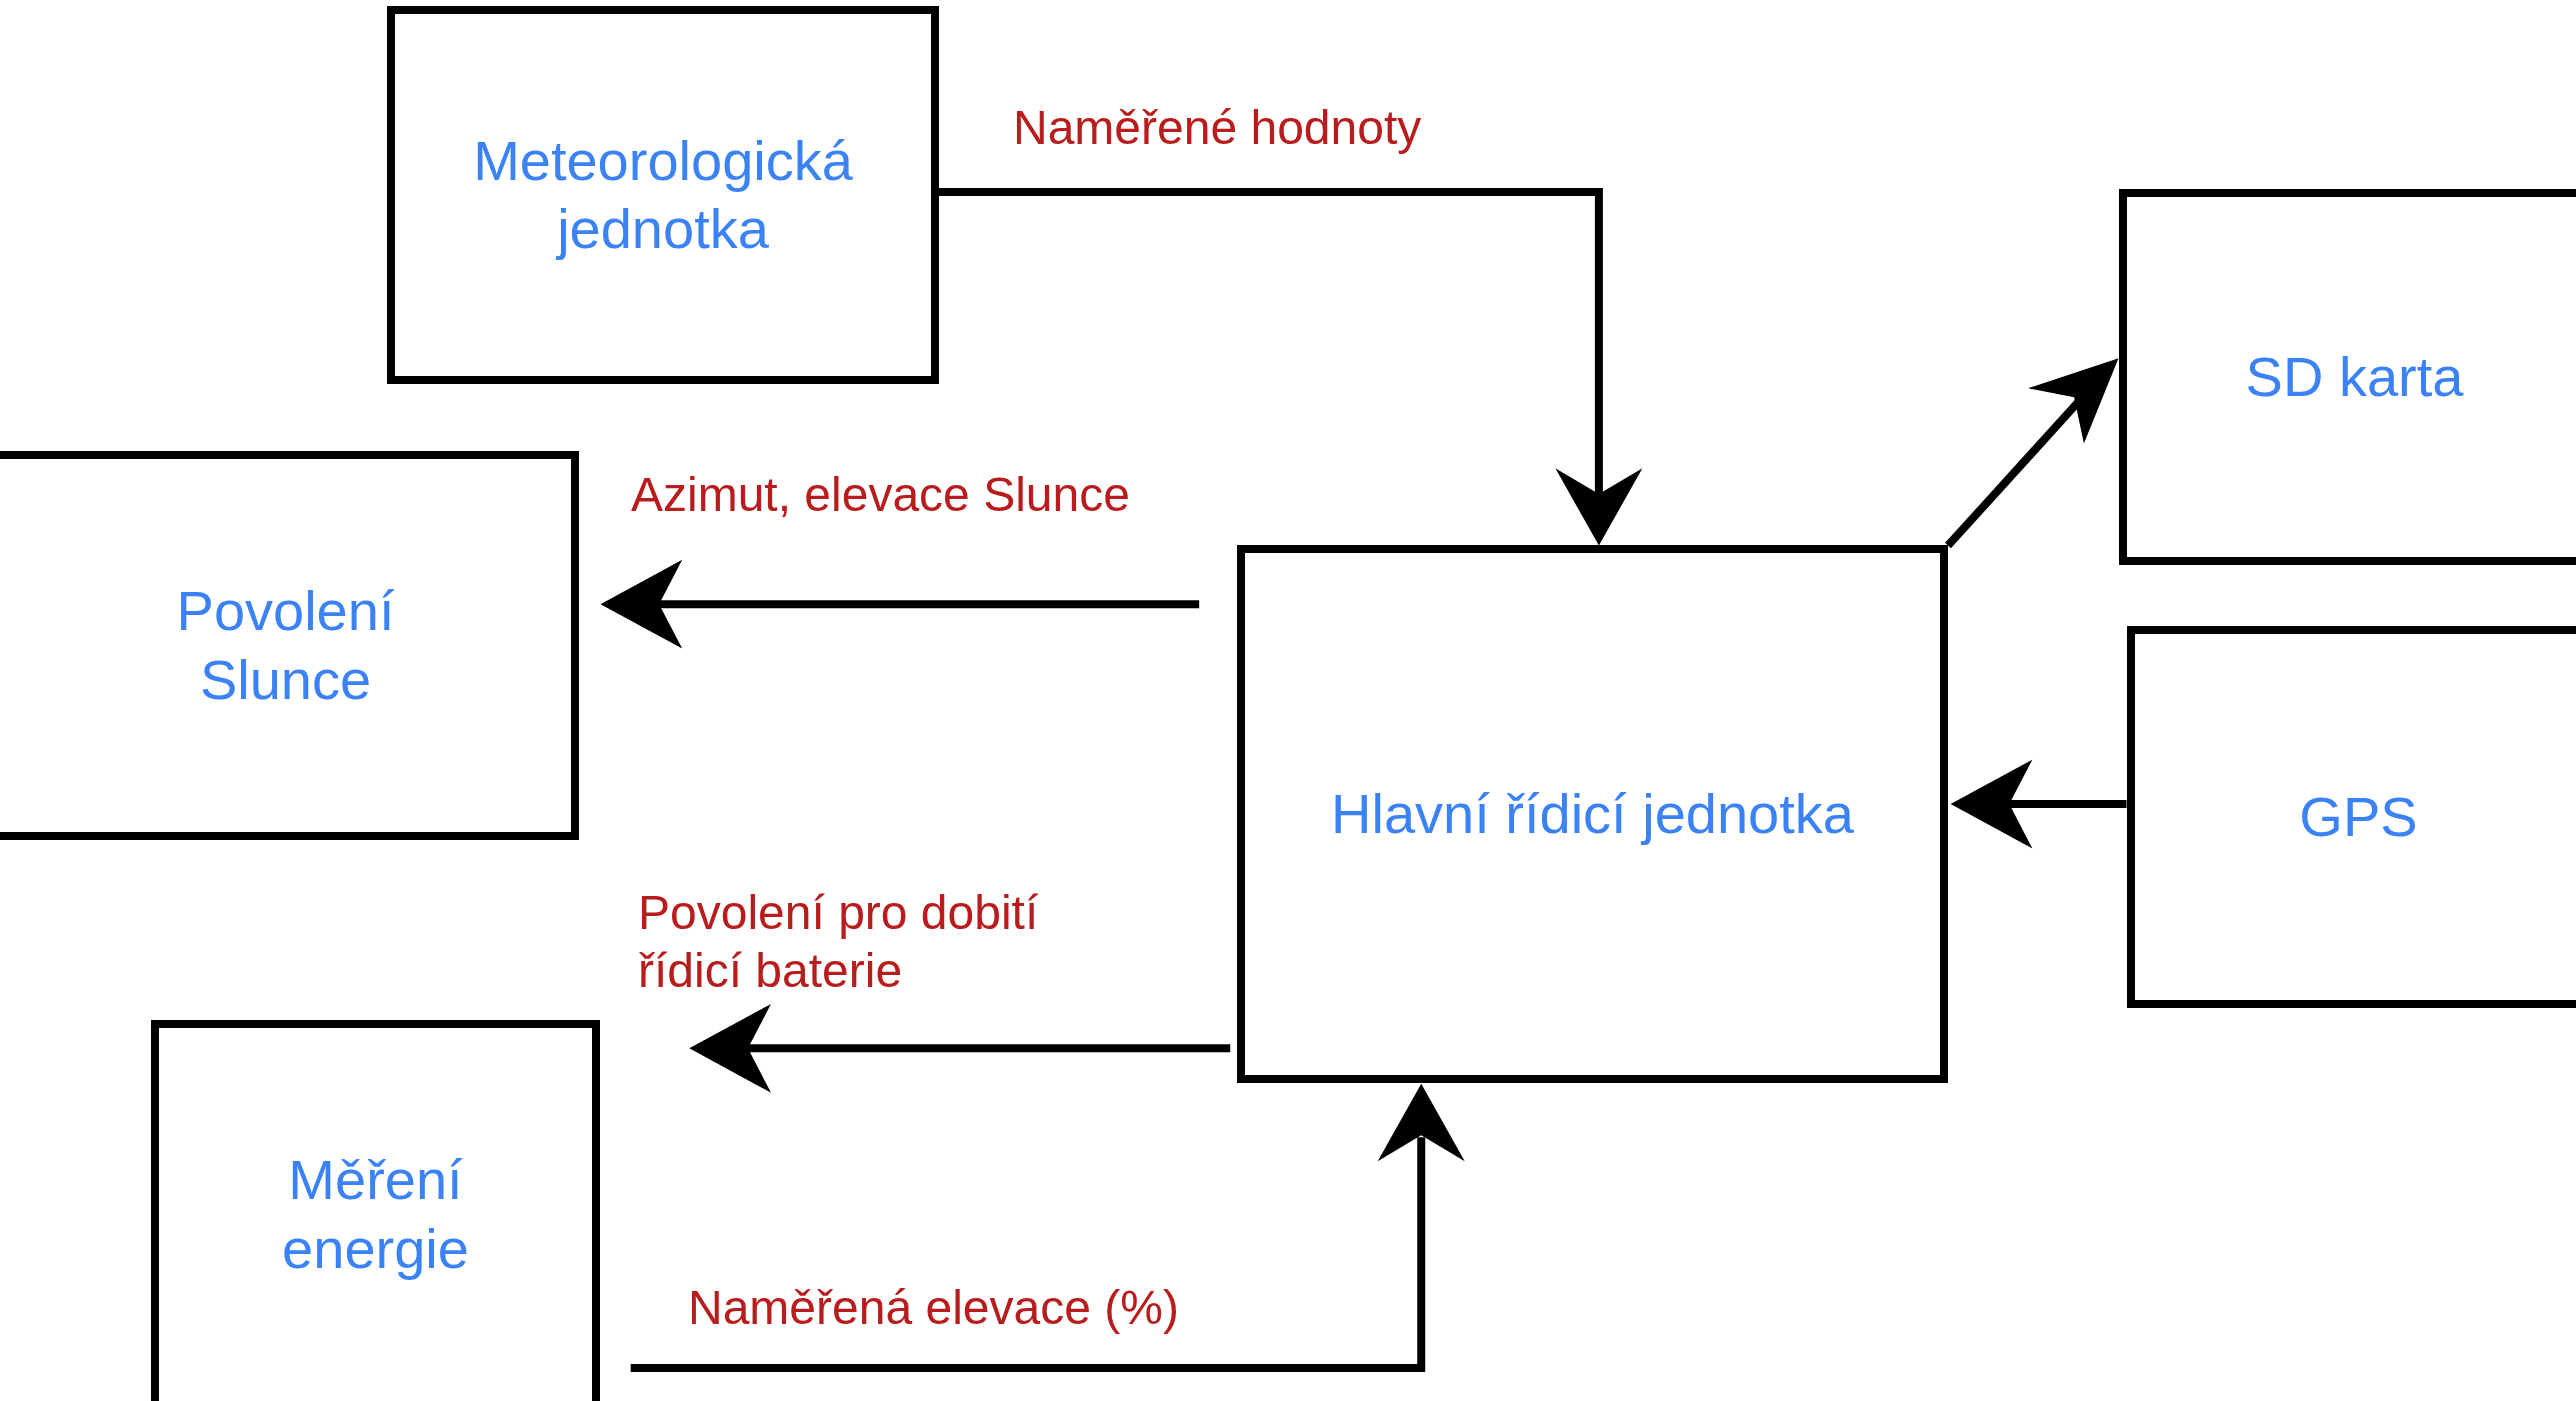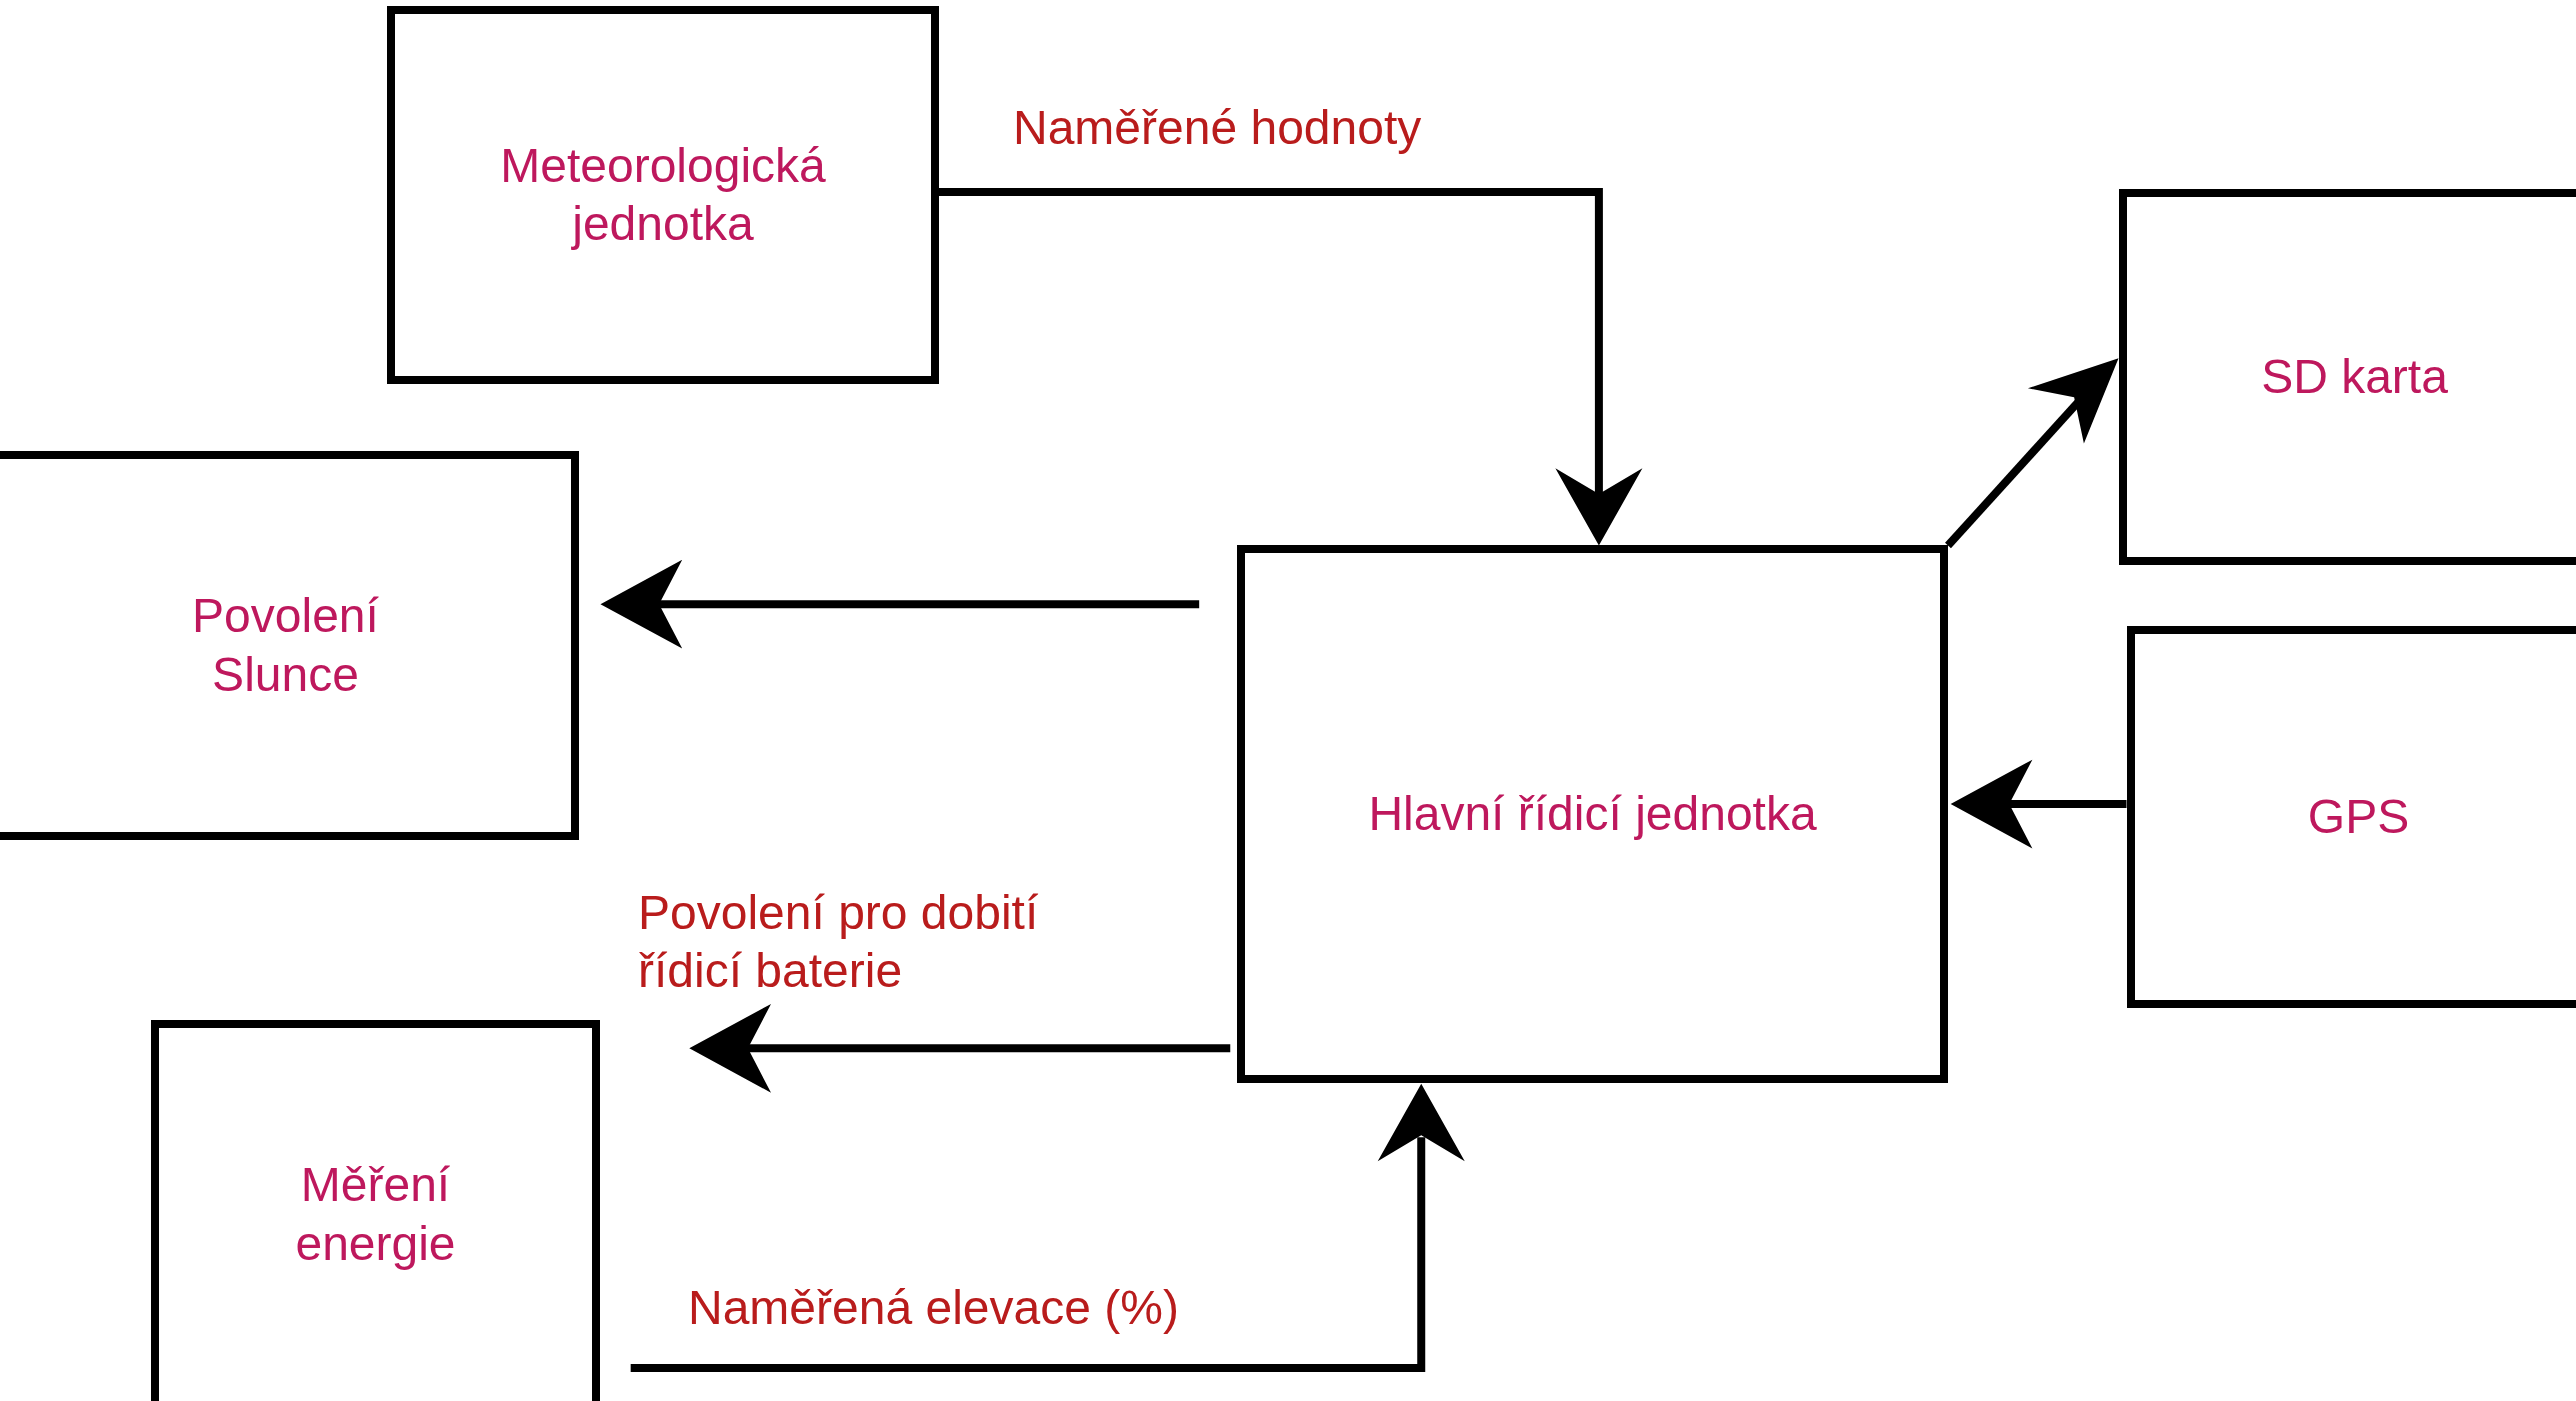--- a/index.html
+++ b/index.html
@@ -17,22 +17,22 @@
   }
   .node-box {
     position: absolute;
     box-sizing: border-box;
     border: 8px solid #000000;
     background: #ffffff;
     display: flex;
     align-items: center;
     justify-content: center;
     text-align: center;
-    color: #be185d;
-    font-size: 48px;
+    color: #3b82f6;
+    font-size: 56px;
     line-height: 1.22;
     white-space: pre-line;
     z-index: 3;
   }
   .edge-label {
     position: absolute;
     color: #b91c1c;
     font-size: 48px;
     line-height: 1.2;
     white-space: pre-line;
@@ -119,20 +119,21 @@
   <div class="node-box" style="left:2119px; top:189px; width:471px; height:376px;">
     <span>SD karta</span>
   </div>
 
   <div class="node-box" style="left:2127px; top:626px; width:463px; height:382px;">
     <span>GPS</span>
   </div>
 
   <div class="edge-label" style="left:1013px; top:99px;">Naměřené hodnoty</div>
 
+  <div class="edge-label" style="left:631px; top:466px;">Azimut, elevace Slunce</div>
 
   <div class="edge-label" style="left:638px; top:884px;">Povolení pro dobití
 řídicí baterie</div>
 
   <div class="edge-label" style="left:688px; top:1279px;">Naměřená elevace (%)</div>
 
 </div>
 
 
 </body></html>

